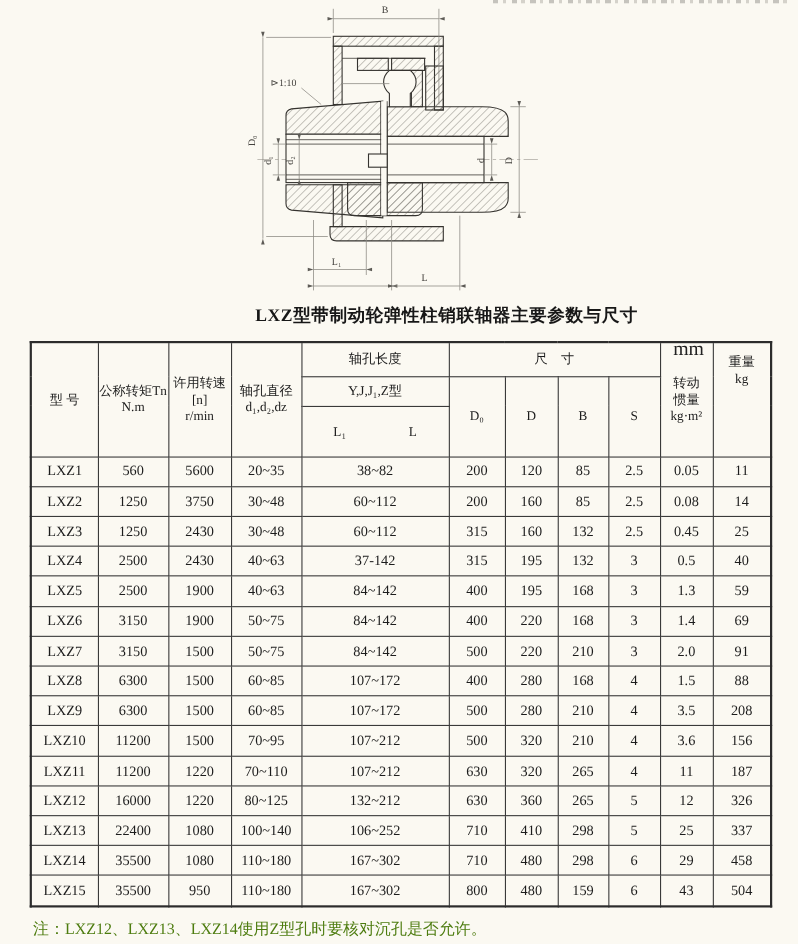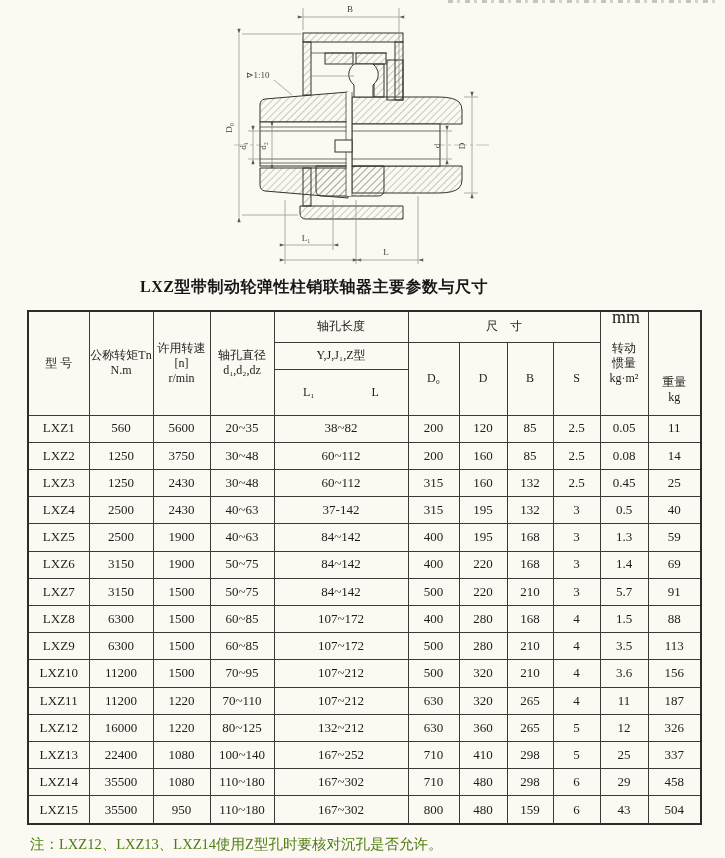--- a/index.html
+++ b/index.html
@@ -11,37 +11,37 @@
   }
   
   .remnant{
     position:absolute;left:448px;top:0;width:268px;height:3px;
     background:repeating-linear-gradient(90deg,#9a9892 0 5px,transparent 5px 9px,#b5b2aa 9px 12px,transparent 12px 17px);
     opacity:.55;
   }
   .drawing{position:absolute;left:188px;top:0;width:345px;height:272px;}
   .title-row{position:absolute;top:277px;left:0;width:725px;height:22px;}
   .doc-title{
-    position:absolute;left:140px;width:440px;text-align:left;
+    position:absolute;left:140px;width:440px;text-align:right;
     font-size:16px;font-weight:bold;letter-spacing:.5px;color:#171717;
   }
   .unit{position:absolute;left:612px;top:0;font-size:18px;color:#222;margin-top:30px;}
   table.params{
     position:absolute;left:27px;top:310px;width:673px;height:515px;
     border-collapse:collapse;table-layout:fixed;
     font-size:13px;color:#1c1c1c;
   }
   table.params td,table.params th{
     border:1px solid #3a3a3a;padding:0;text-align:center;vertical-align:middle;
     font-weight:normal;line-height:1.25;white-space:pre-line;
   }
   table.params{border:2px solid #2c2c2c;}
   .hdr{font-size:12px;}
   .l1l{display:flex;justify-content:space-around;align-items:center;}
-  .wcell{display:flex;flex-direction:column;justify-content:flex-end;height:100%;padding:10px 0;box-sizing:border-box;}
+  .wcell{display:flex;flex-direction:column;justify-content:flex-start;height:100%;padding:10px 0;box-sizing:border-box;}
   .note{position:absolute;left:30px;top:835px;font-size:14.5px;color:#4d7c0f;}
   svg text{font-family:"Liberation Serif","DejaVu Serif",serif;font-size:9px;fill:#44423e;}
   .outl{fill:url(#hat);stroke:#35332f;stroke-width:1;}
   .white{fill:#fbf9f2;stroke:#35332f;stroke-width:1;}
   .thin{stroke:#35332f;stroke-width:.7;fill:none;}
   .dim{stroke:#8d8a84;stroke-width:.7;fill:none;}
 </style>
 </head>
 <body>
 
@@ -276,21 +276,21 @@
       <tr>
         <td>LXZ7</td>
         <td>3150</td>
         <td>1500</td>
         <td>50~75</td>
         <td>84~142</td>
         <td>500</td>
         <td>220</td>
         <td>210</td>
         <td>3</td>
-        <td>5.7</td>
+        <td>2.0</td>
         <td>91</td>
       </tr>
       <tr>
         <td>LXZ8</td>
         <td>6300</td>
         <td>1500</td>
         <td>60~85</td>
         <td>107~172</td>
         <td>400</td>
         <td>280</td>
@@ -303,21 +303,21 @@
         <td>LXZ9</td>
         <td>6300</td>
         <td>1500</td>
         <td>60~85</td>
         <td>107~172</td>
         <td>500</td>
         <td>280</td>
         <td>210</td>
         <td>4</td>
         <td>3.5</td>
-        <td>113</td>
+        <td>208</td>
       </tr>
       <tr>
         <td>LXZ10</td>
         <td>11200</td>
         <td>1500</td>
         <td>70~95</td>
         <td>107~212</td>
         <td>500</td>
         <td>320</td>
         <td>210</td>
@@ -349,21 +349,21 @@
         <td>265</td>
         <td>5</td>
         <td>12</td>
         <td>326</td>
       </tr>
       <tr>
         <td>LXZ13</td>
         <td>22400</td>
         <td>1080</td>
         <td>100~140</td>
-        <td>167~252</td>
+        <td>106~252</td>
         <td>710</td>
         <td>410</td>
         <td>298</td>
         <td>5</td>
         <td>25</td>
         <td>337</td>
       </tr>
       <tr>
         <td>LXZ14</td>
         <td>35500</td>

